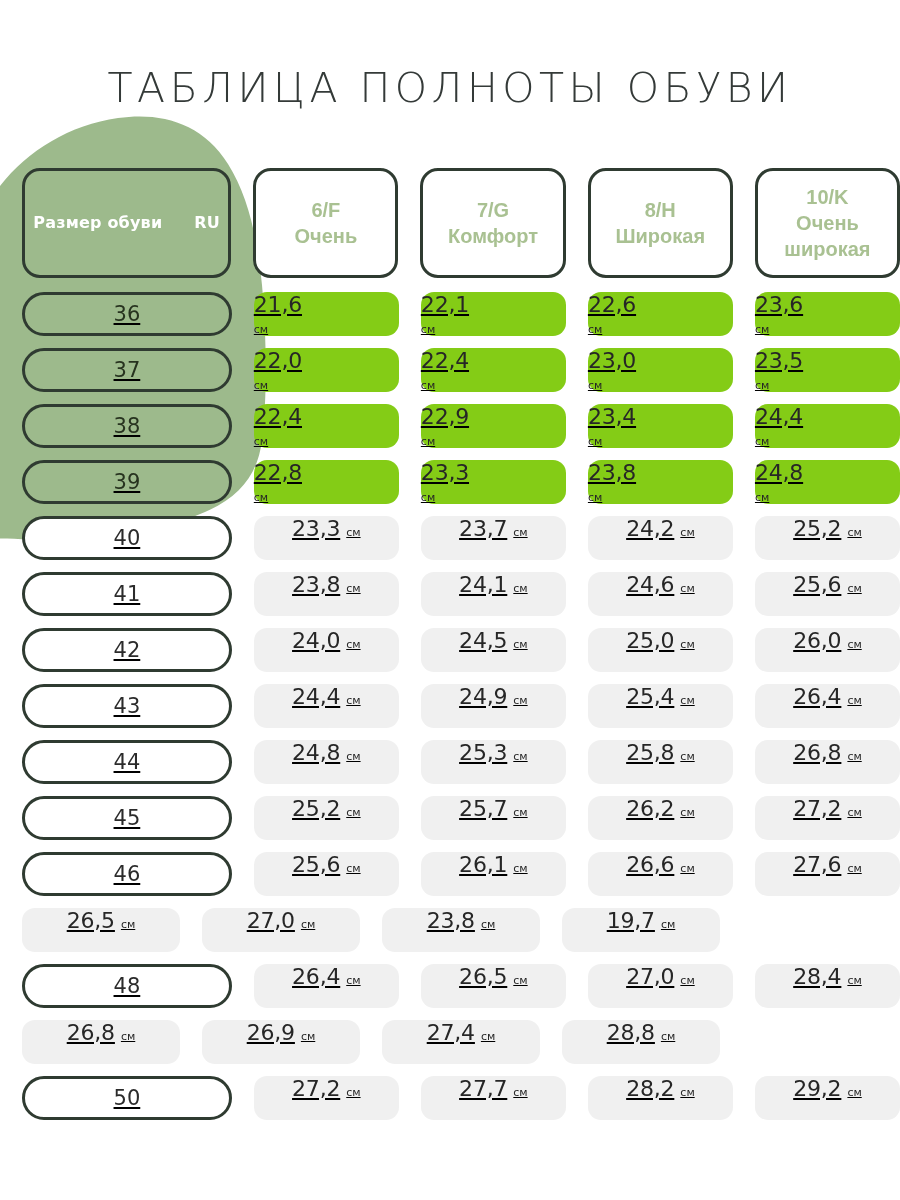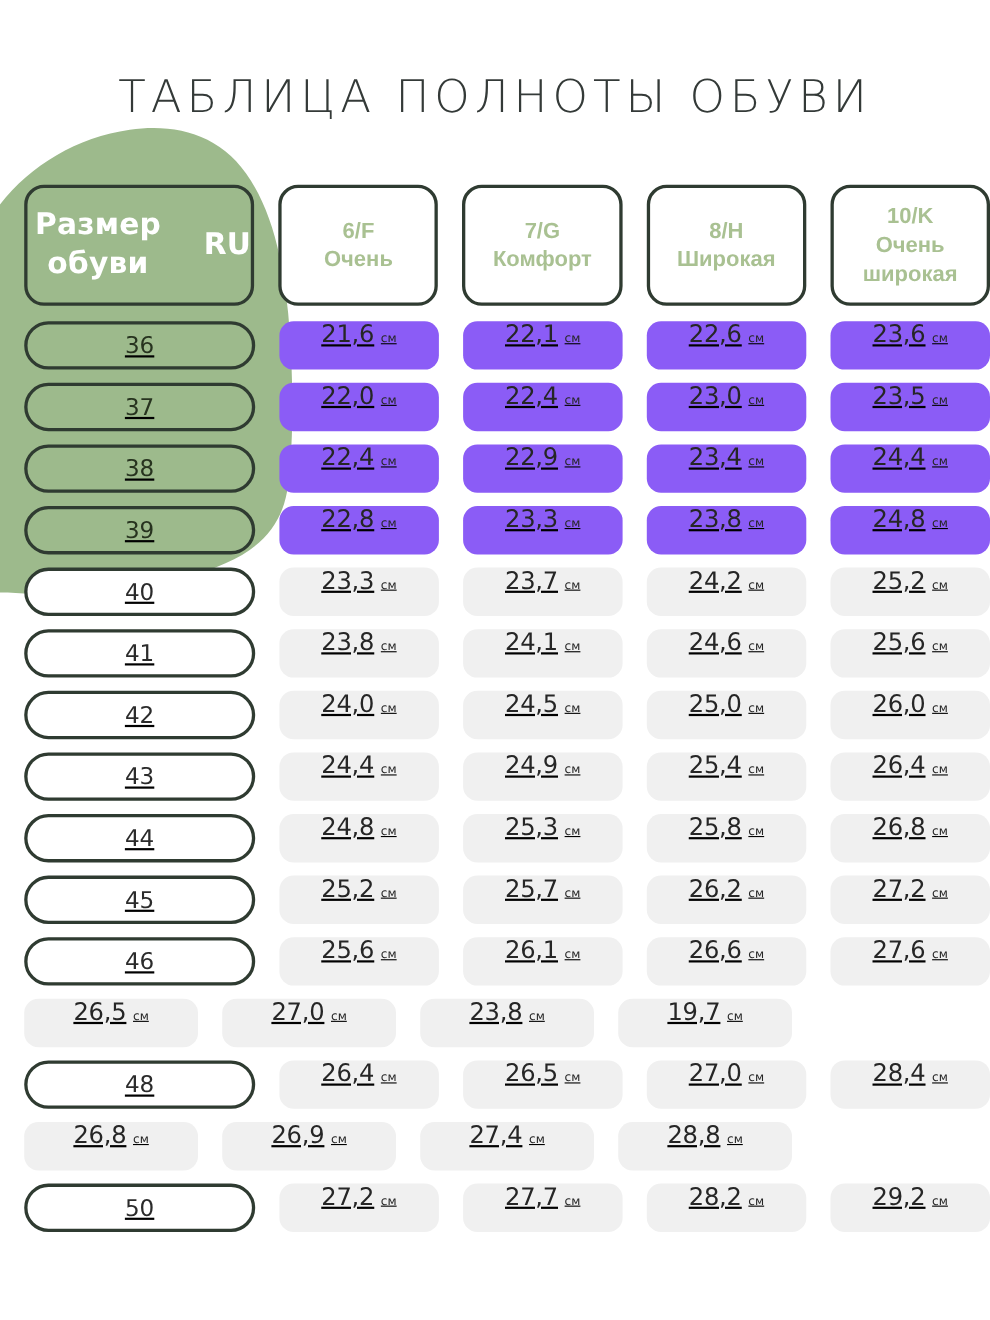--- a/index.html
+++ b/index.html
@@ -94,21 +94,21 @@
   
   .size-cell.on-blob {
     background: transparent;
     color: #27331F;
   }
 
   .size-cell.header-cell {
     border-radius: 18px;
     background: transparent;
     color: #FFFFFF;
-    font-size: 27px;
+    font-size: 16px;
     font-weight: bold;
     line-height: 1.28;
     text-align: center;
     letter-spacing: 0.2px;
     gap: 32px;
   }
 
   
   .head-cell {
     box-sizing: border-box;
@@ -135,21 +135,22 @@
     margin-left: 22px;
     border-radius: 13px;
     background: #F0F0F0;
     display: flex;
     align-items: baseline;
     justify-content: center;
     gap: 6px;
     color: #262626;
   }
   .data-cell.light {
-    background: #8b5cf6;
+    background: #84cc16;
+    flex-direction: column;
   }
   .data-cell .num {
     font-size: 22px;
     font-weight: 400;
     font-family: "DejaVu Sans", "Liberation Sans", sans-serif;
     letter-spacing: -0.2px;
   }
   .data-cell .unit {
     font-size: 11px;
     font-weight: 400;

